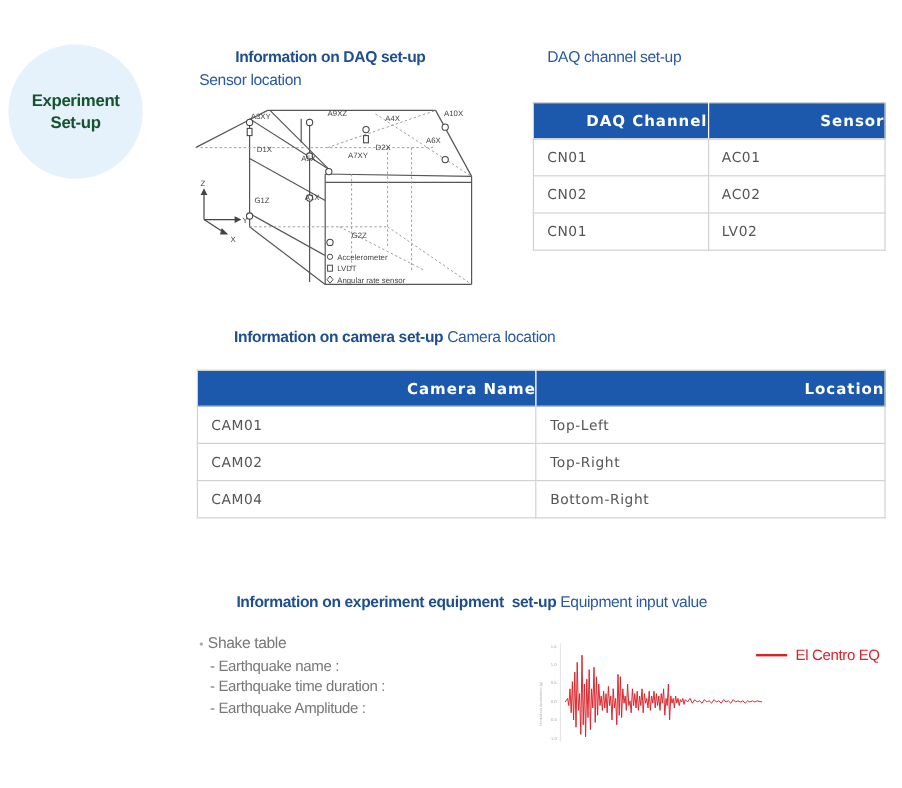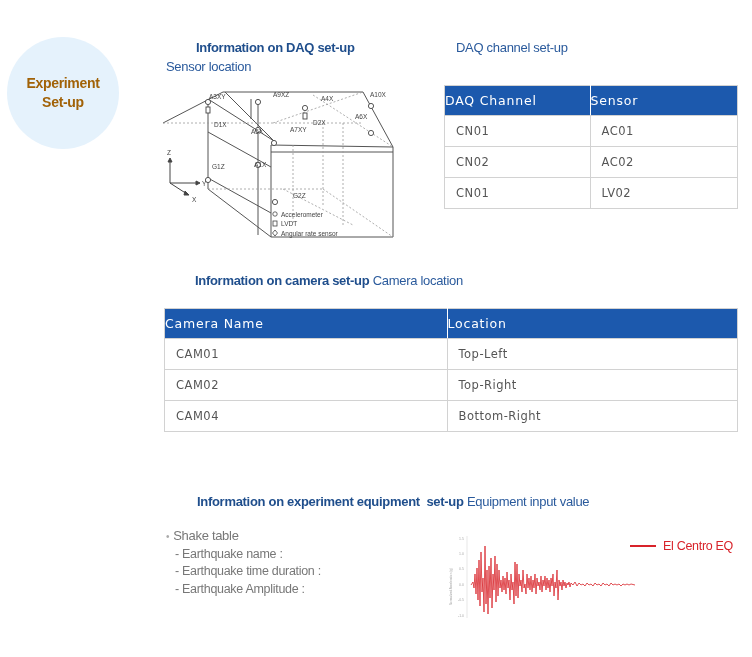--- a/index.html
+++ b/index.html
@@ -3,32 +3,32 @@
 <meta charset="utf-8">
 <style>
   * { box-sizing: border-box; margin: 0; padding: 0; }
   html, body { width: 752px; height: 657px; background: #ffffff; overflow: hidden; }
   body { position: relative; font-family: "Liberation Sans", sans-serif; color: #444; }
 
   .circle {
     position: absolute; left: 7px; top: 37px; width: 112px; height: 112px;
     border-radius: 50%; background: #e5f2fc;
     display: flex; flex-direction: column; align-items: center; justify-content: center;
-    color: #a16207; font-weight: bold; font-size: 14px; line-height: 19px;
+    color: #14532d; font-weight: bold; font-size: 14px; line-height: 19px;
     font-family: "Liberation Sans", sans-serif; letter-spacing: -0.3px;
   }
 
   .h-title { position: absolute; color: #1f4e8c; font-weight: bold; font-size: 13px; letter-spacing: -0.3px; white-space: nowrap; padding-left: 30px; }
   .h-sub { color: #2a5a9c; font-weight: normal; font-size: 13px; letter-spacing: -0.3px; }
   .h-plain { position: absolute; color: #2a5a9c; font-size: 13px; letter-spacing: -0.3px; white-space: nowrap; }
 
   table.grid { position: absolute; border-collapse: collapse; font-family: "DejaVu Sans", sans-serif; }
   table.grid th {
-    background: #1c59ad; color: #ffffff; font-weight: normal; font-size: 12.5px;
-    letter-spacing: 0.8px; text-align: left; border: 1px solid #d2d2d2;
+    background: #1c59ad; color: #ffffff; font-weight: bold; font-size: 12.5px;
+    letter-spacing: 0.8px; text-align: right; border: 1px solid #d2d2d2;
     border-right-color: #ffffff;
     margin-left: 28px;
   }
   table.grid th:last-child { border-right-color: #d2d2d2; }
   table.grid td {
     font-size: 11.5px; color: #555; border: 1px solid #d2d2d2; padding-left: 11px;
     letter-spacing: 0.5px;
   }
 
   .diagram { position: absolute; left: 163px; top: 85px; width: 240px; height: 160px; }

